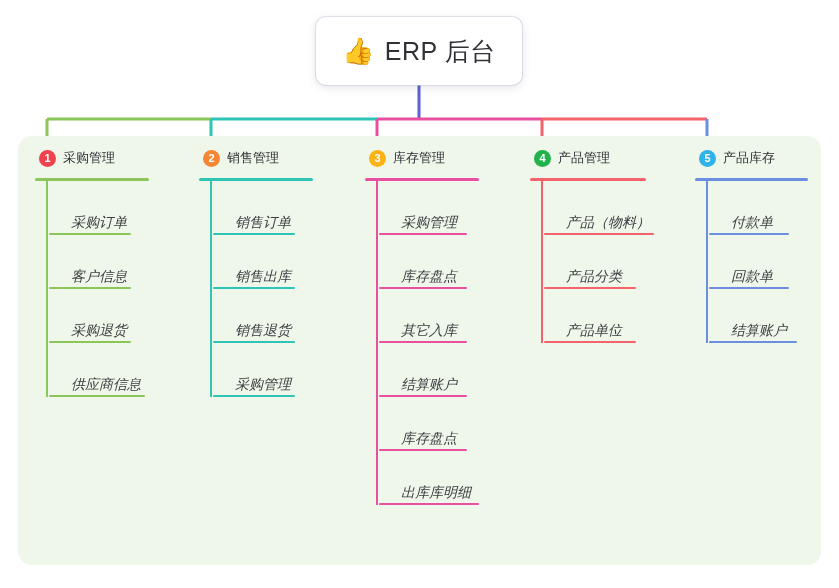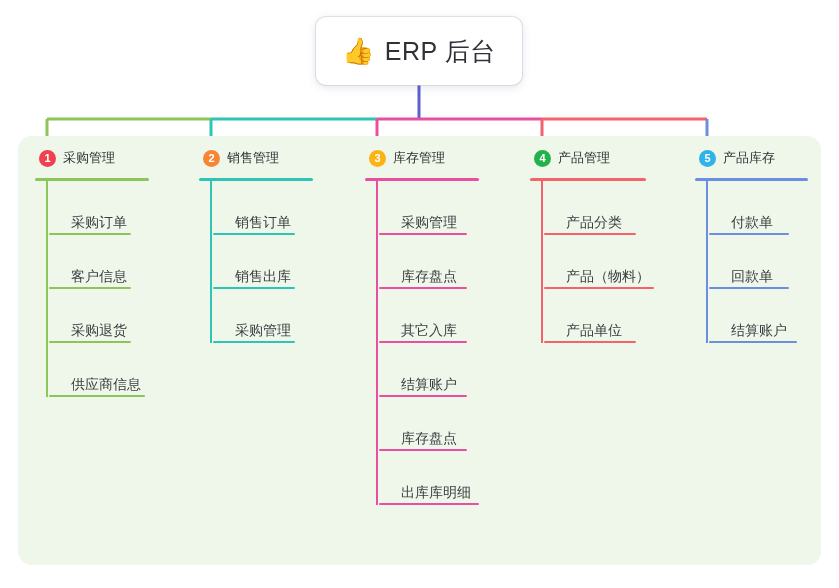--- a/index.html
+++ b/index.html
@@ -119,20 +119,21 @@
     display: flex;
     align-items: flex-end;
     padding-left: 22px;
     padding-bottom: 4px;
   }
   .leaf-text {
     font-size: 14px;
     color: #3b3d42;
     white-space: nowrap;
     line-height: 18px;
+    font-style: italic;
   }
   .leaf-rule {
     position: absolute;
     left: 0;
     bottom: 0;
     height: 2px;
     border-radius: 1px;
   }
 </style>
 </head>
@@ -199,20 +200,24 @@
           <div class="spine" style="background: rgb(46, 196, 182);"></div>
           <div class="leaf">
             <span class="leaf-text">销售订单</span>
             <div class="leaf-rule" style="background: rgb(46, 196, 182); width: 82px;"></div>
           </div>
           <div class="leaf">
             <span class="leaf-text">销售出库</span>
             <div class="leaf-rule" style="background: rgb(46, 196, 182); width: 82px;"></div>
           </div>
           <div class="leaf">
+            <span class="leaf-text">销售退货</span>
+            <div class="leaf-rule" style="background: rgb(46, 196, 182); width: 82px;"></div>
+          </div>
+          <div class="leaf">
             <span class="leaf-text">采购管理</span>
             <div class="leaf-rule" style="background: rgb(46, 196, 182); width: 82px;"></div>
           </div>
         </div>
       </div>
       <div class="column" style="left: 365px; width: 150px;">
         <div class="col-head">
           <span class="badge" style="background: rgb(252, 179, 22);">3</span>
           <span class="col-title">库存管理</span>
         </div>
@@ -247,28 +252,28 @@
       </div>
       <div class="column" style="left: 530px; width: 150px;">
         <div class="col-head">
           <span class="badge" style="background: rgb(34, 178, 76);">4</span>
           <span class="col-title">产品管理</span>
         </div>
         <div class="head-rule" style="background: rgb(244, 98, 107); width: 116px;"></div>
         <div class="branch">
           <div class="spine" style="background: rgb(244, 98, 107);"></div>
           <div class="leaf">
+            <span class="leaf-text">产品（物料）</span>
+            <div class="leaf-rule" style="background: rgb(244, 98, 107); width: 110px;"></div>
+          </div>
+          <div class="leaf">
             <span class="leaf-text">产品分类</span>
             <div class="leaf-rule" style="background: rgb(244, 98, 107); width: 92px;"></div>
           </div>
           <div class="leaf">
-            <span class="leaf-text">产品（物料）</span>
-            <div class="leaf-rule" style="background: rgb(244, 98, 107); width: 110px;"></div>
-          </div>
-          <div class="leaf">
             <span class="leaf-text">产品单位</span>
             <div class="leaf-rule" style="background: rgb(244, 98, 107); width: 92px;"></div>
           </div>
         </div>
       </div>
       <div class="column" style="left: 695px; width: 130px;">
         <div class="col-head">
           <span class="badge" style="background: rgb(47, 179, 232);">5</span>
           <span class="col-title">产品库存</span>
         </div>

